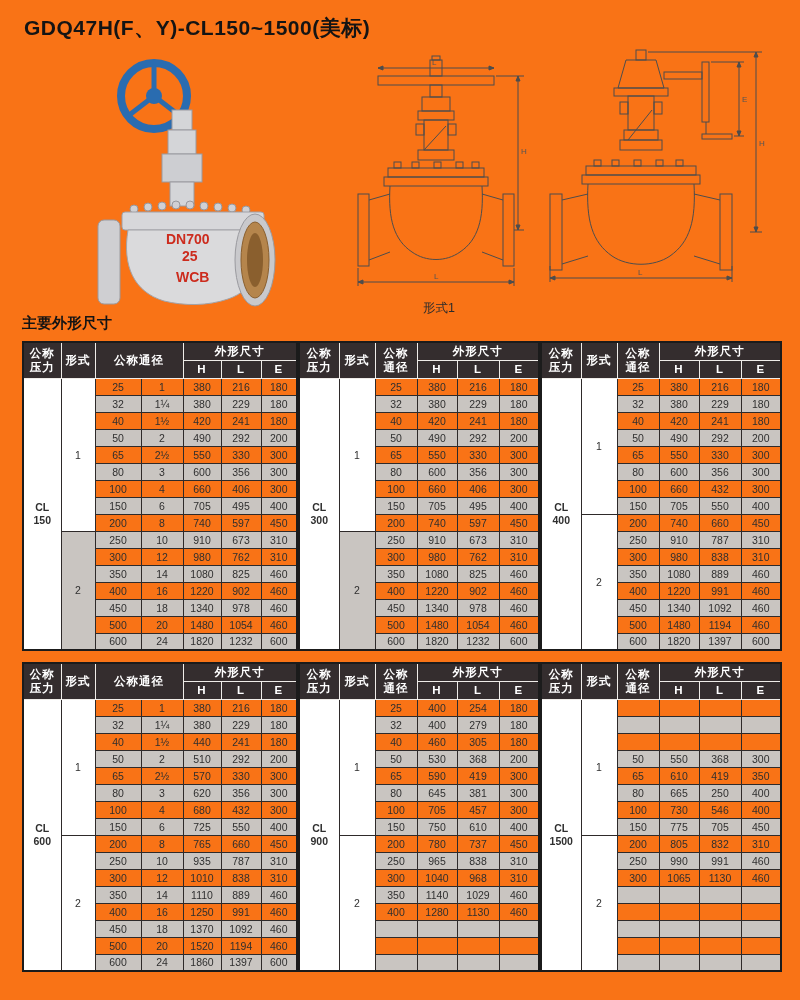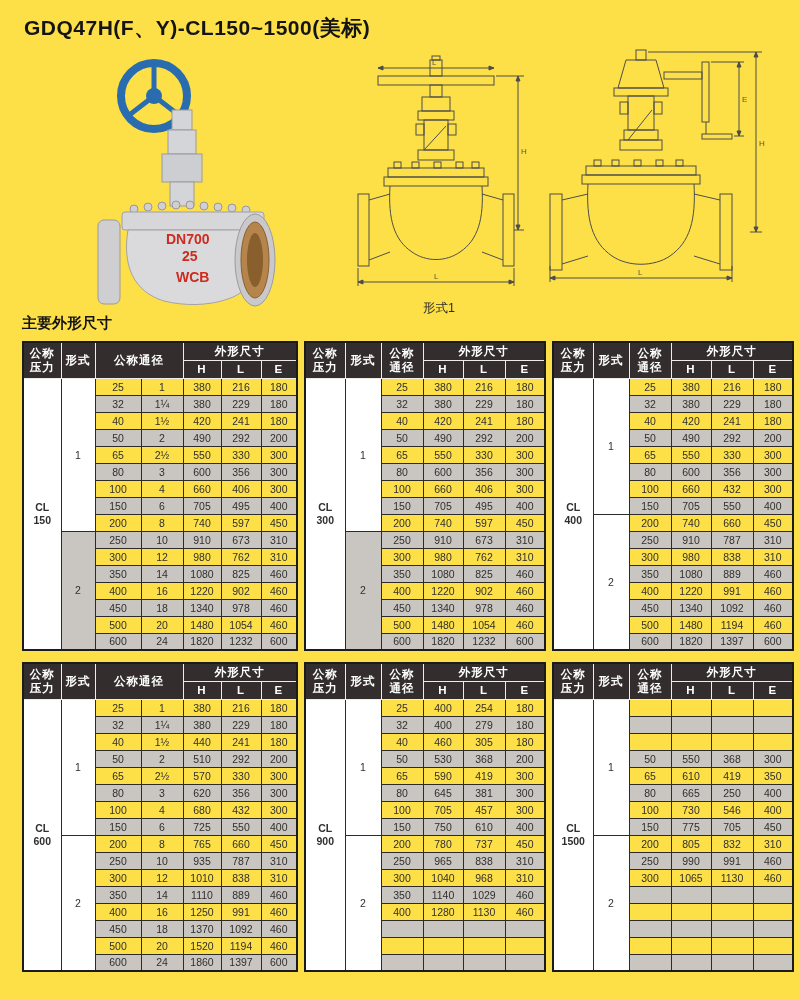--- a/index.html
+++ b/index.html
@@ -4,35 +4,35 @@
 <style>
   :root{
     --header-bg:#342d2e;
     --row-shade:#c9c5c1;
     --accent-red:#cc2b1d;
     --wheel-blue:#2a6cb0;
     --line:#4d4d4d;
   }
   *{box-sizing:border-box;margin:0;padding:0;}
   body{width:800px;height:1000px;background:#ffffff;font-family:"Liberation Sans","DejaVu Sans",sans-serif;overflow:hidden;}
-  .page{position:relative;width:800px;height:1000px;background:#fde047;}
+  .page{position:relative;width:800px;height:1000px;background:#f97316;}
   .title{font-size:21px;font-weight:bold;color:#141414;padding:14px 0 0 24px;letter-spacing:.5px;}
   
   .figures{position:relative;height:258px;margin-top:6px;}
   .fig{position:absolute;}
   .fig-photo{left:92px;top:4px;width:208px;height:255px;}
   .fig-d1{left:346px;top:6px;width:186px;}
   .fig-d2{left:536px;top:0;width:236px;}
   .caption{text-align:center;font-size:12.5px;color:#2b2b2b;margin-top:8px;}
   svg{display:block;}
   .dimtext{font-size:8px;fill:#555;}
   
   .section-heading{font-size:15px;font-weight:bold;color:#141414;margin:8px 0 5px 22px;}
   
-  .tables-block{display:flex;gap:6px;margin:8px 0 11px 22px;}
+  .tables-block{display:flex;margin:8px 0 11px 22px;}
   table.dim-table{border-collapse:collapse;table-layout:fixed;border:2px solid #1b1b1b;}
   .dim-table th,.dim-table td{border:1px solid #2e2a2a;text-align:center;vertical-align:middle;padding:0;height:17px;font-size:10.5px;color:#2f2f2f;overflow:hidden;}
   .dim-table thead th{background:var(--header-bg);color:#fff;font-weight:bold;font-size:11.5px;height:18px;border:1px solid #efece8;letter-spacing:1px;}
   .dim-table tbody tr.shade td{background:var(--row-shade);}
   .dim-table td.pressure-cell,.dim-table td.type-cell{background:#fff;}
   .pressure-cell{font-weight:bold;font-size:12.5px;color:#111;line-height:1.25;}
   .type-cell{font-size:11px;color:#333;}
   .pre{white-space:pre-line;line-height:1.25;}
 </style>
 </head>

